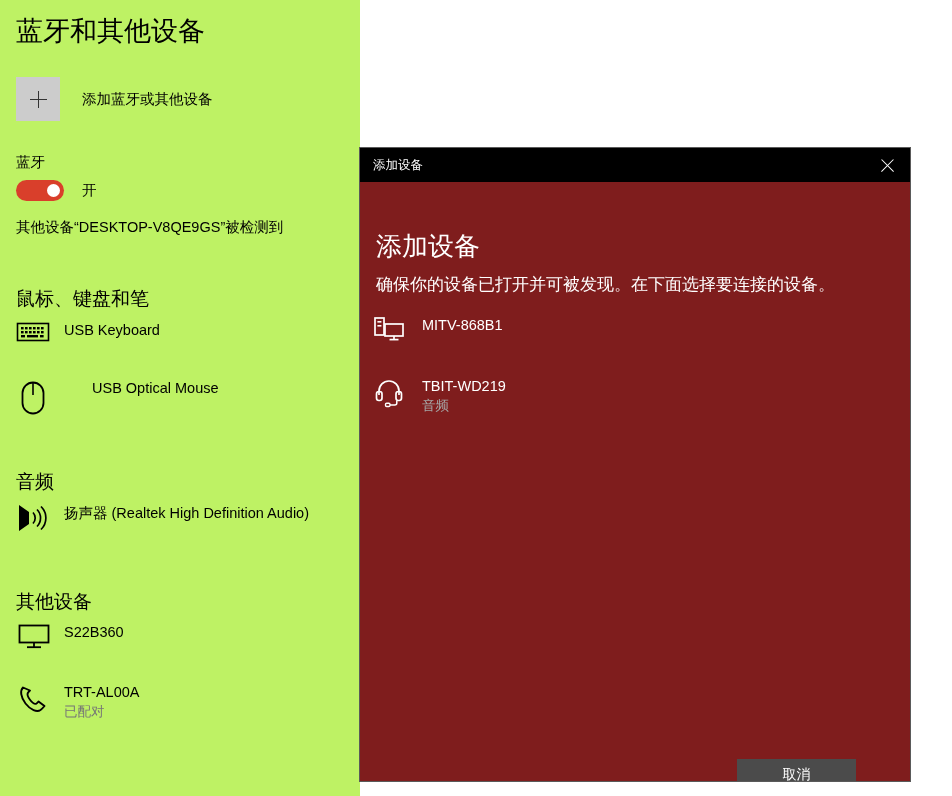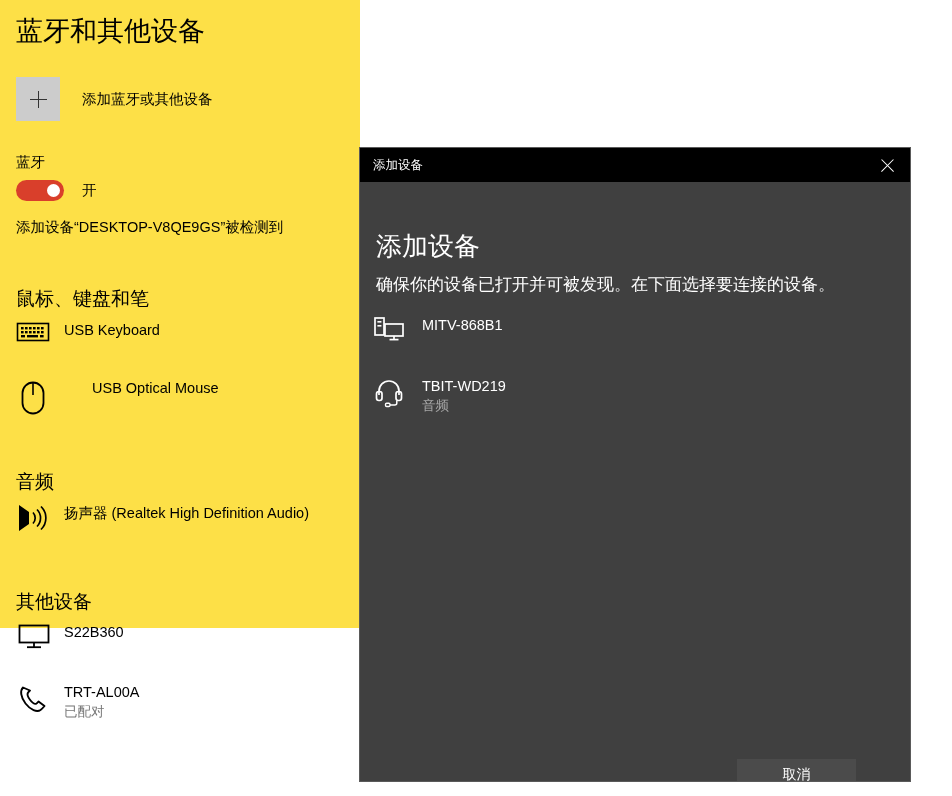--- a/index.html
+++ b/index.html
@@ -16,22 +16,22 @@
     position: relative;
     overflow: hidden;
     -webkit-font-smoothing: antialiased;
   }
 
   
   .settings-page {
     position: absolute;
     left: 0; top: 0;
     width: 360px;
-    height: 628px;
-    background: #fde047;
+    height: 796px;
+    background: #bef264;
   }
 
   .page-title {
     position: absolute;
     left: 16px;
     top: 14px;
     font-size: 27px;
     font-weight: 400;
     line-height: 34px;
     color: #000000;
@@ -170,21 +170,21 @@
     margin-top: 2px;
   }
 
   
   .dialog {
     position: absolute;
     left: 360px;
     top: 148px;
     width: 550px;
     height: 633px;
-    background: #404040;
+    background: #7f1d1d;
     box-shadow: 0 0 0 1px #5a5a5a;
     color: #ffffff;
     overflow: hidden;
   }
   .dialog-titlebar {
     height: 34px;
     background: #000000;
     display: flex;
     align-items: center;
     justify-content: space-between;
@@ -306,21 +306,21 @@
 
   <div class="section-label" style="top:153px;">蓝牙</div>
 
   <div class="toggle-row">
     <div class="toggle-track">
       <div class="toggle-knob"></div>
     </div>
     <span class="toggle-state">开</span>
   </div>
 
-  <div class="discover-text">添加设备“DESKTOP-V8QE9GS”被检测到</div>
+  <div class="discover-text">其他设备“DESKTOP-V8QE9GS”被检测到</div>
 
   <div class="section-heading" style="top:286px;">鼠标、键盘和笔</div>
 
   <div class="dev" style="top:320px;">
     <div class="dev-icon">
       <svg width="34" height="24" viewBox="0 0 34 24" aria-hidden="true">
         <rect x="1.5" y="3.5" width="31" height="17" fill="none" stroke="#000" stroke-width="1.6"></rect>
         <g fill="#000">
           <rect x="5" y="7" width="2.6" height="2.4"></rect>
             <rect x="9" y="7" width="2.6" height="2.4"></rect>

